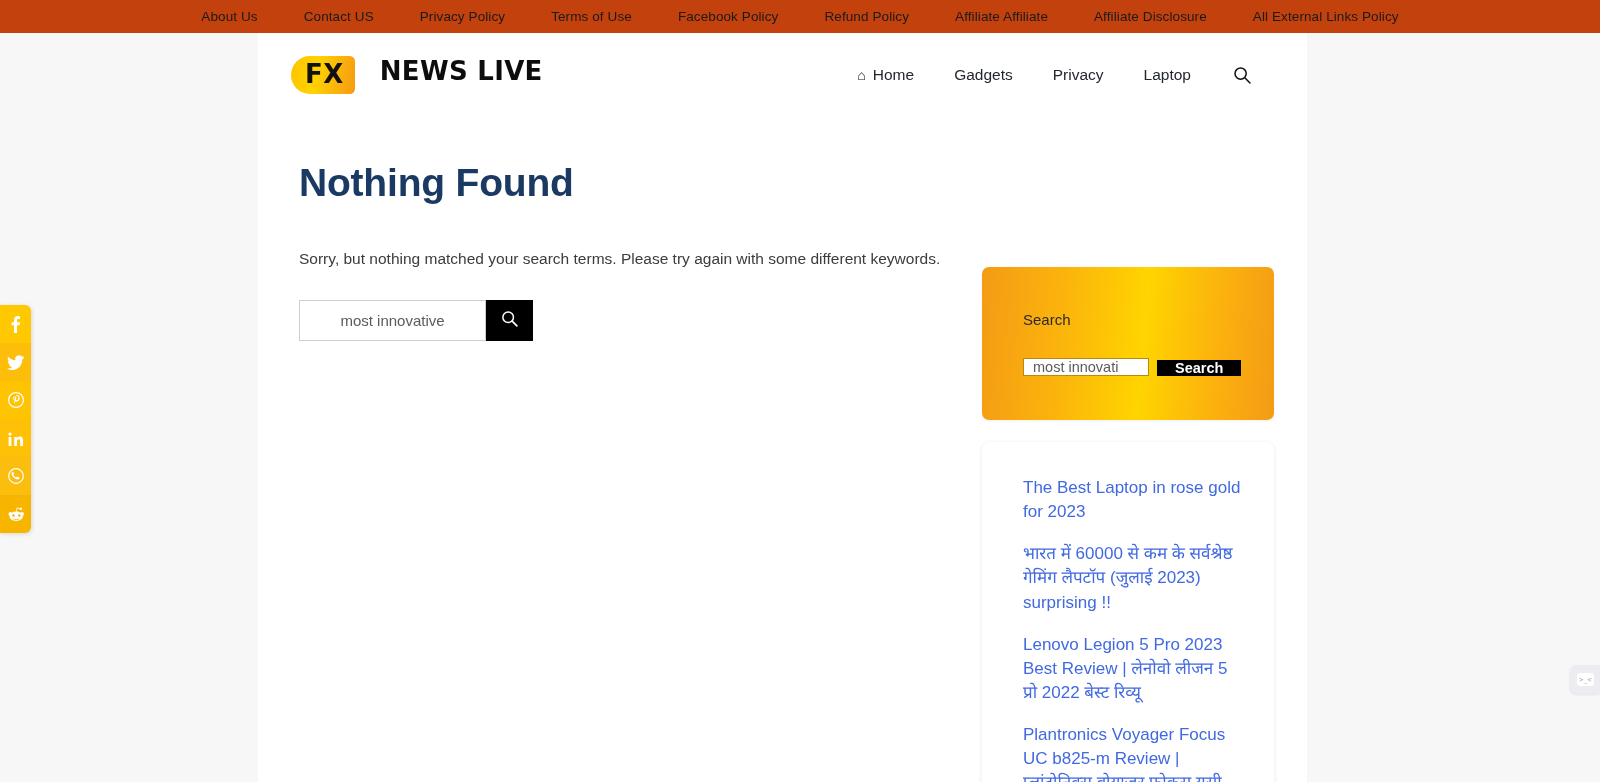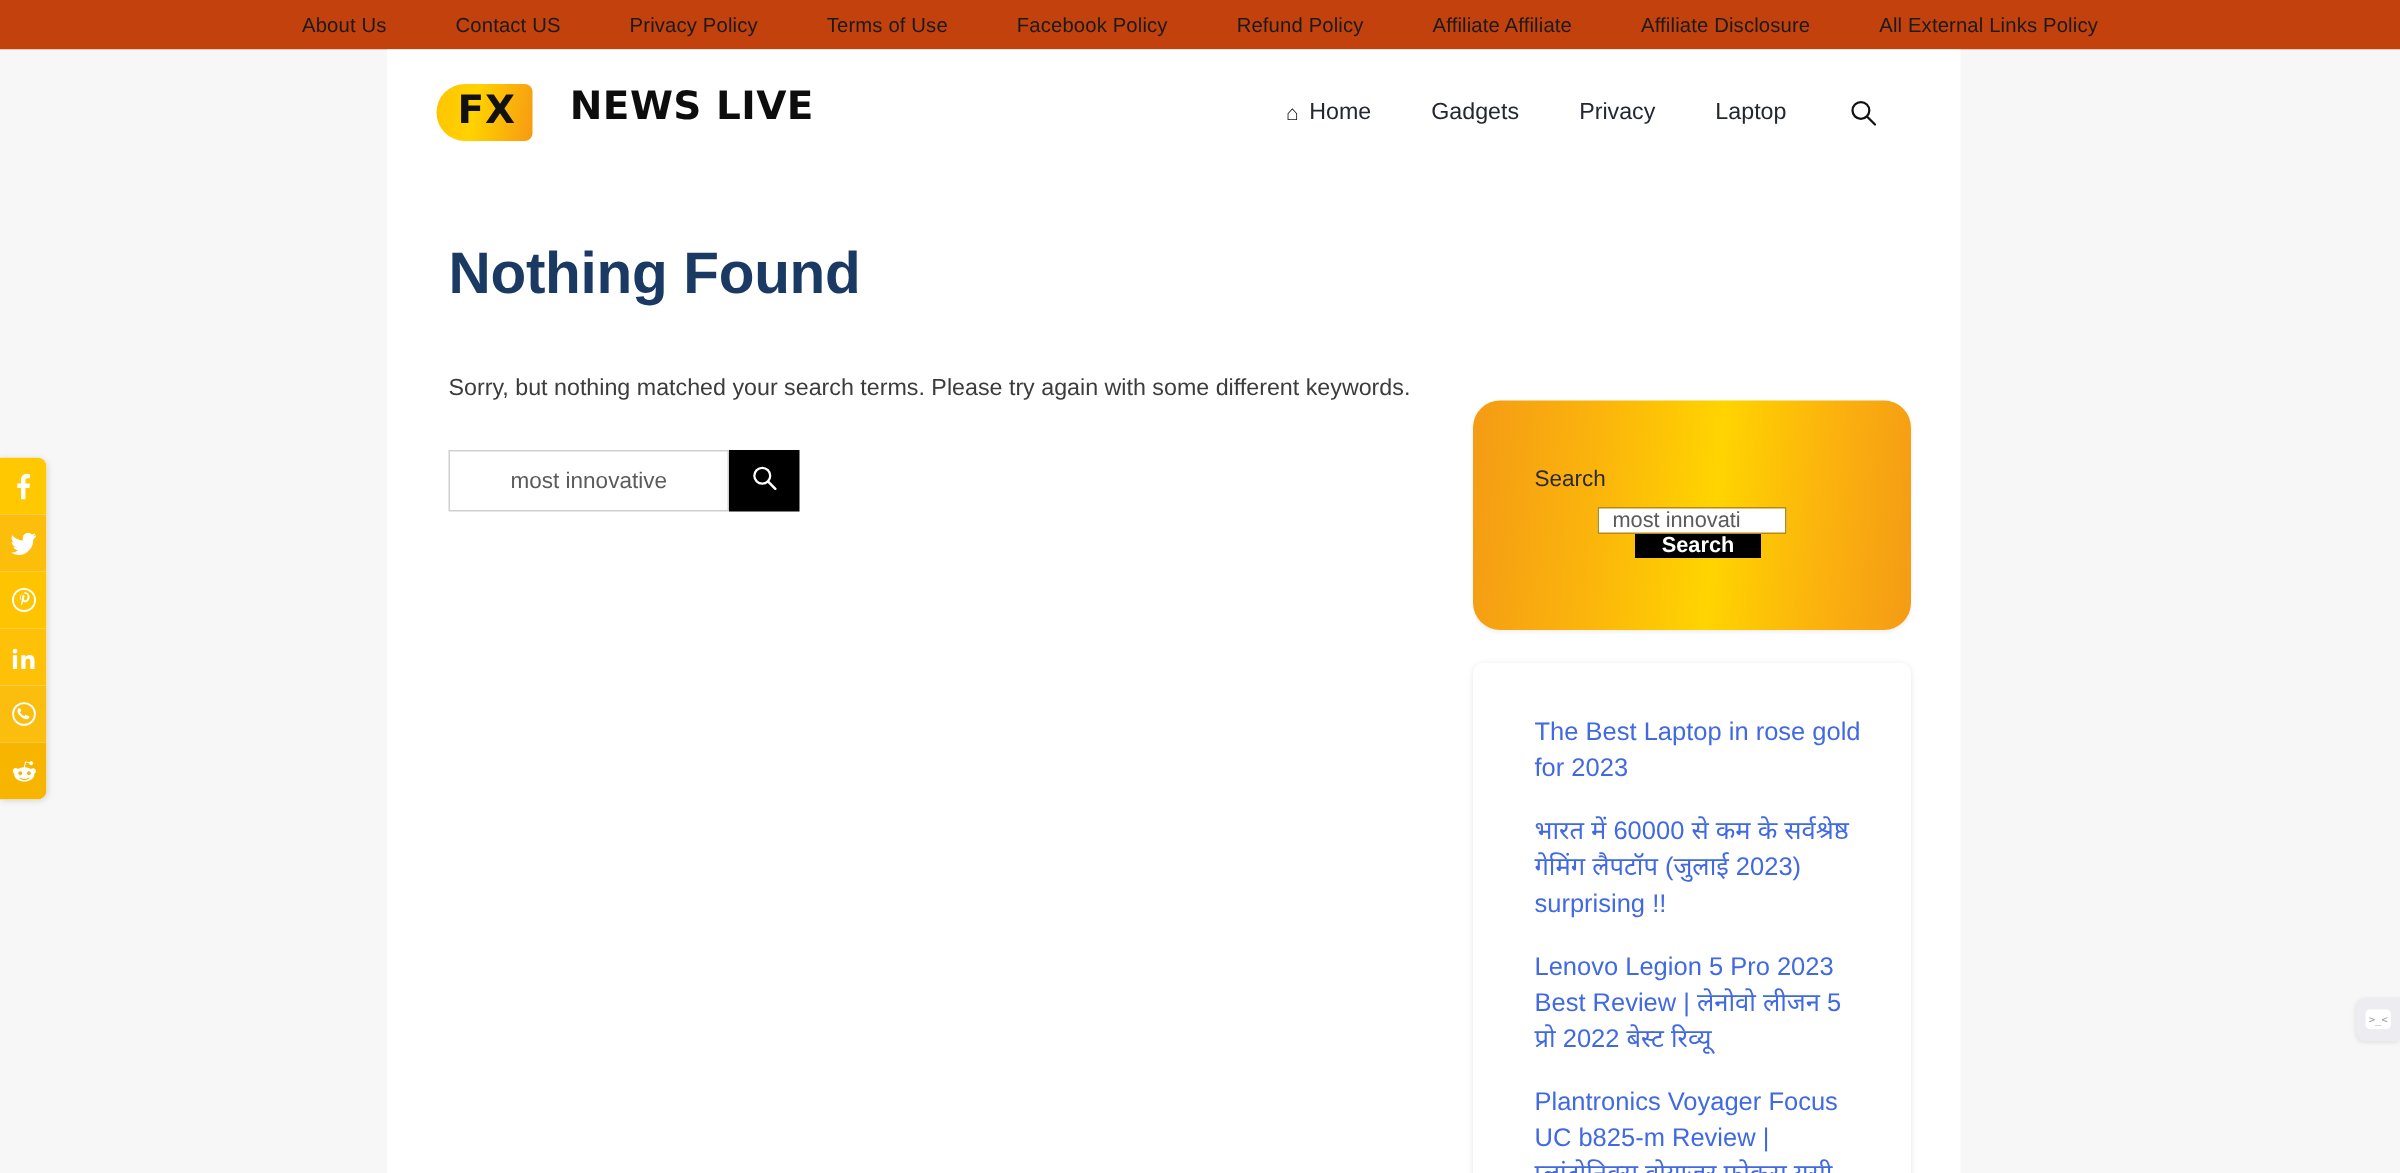--- a/index.html
+++ b/index.html
@@ -154,31 +154,31 @@
   }
 
   
   .sidebar {
     width: 292px;
     margin-left: 23px;
     padding-top: 152px;
   }
   .widget-search {
     background: linear-gradient(95deg,#F49B15 0%, #FBB40C 28%, #FFD400 55%, #FBB10E 80%, #F49B15 100%);
-    border-radius: 18px;
+    border-radius: 7px;
     padding: 44px 41px 44px 41px;
     box-shadow: 0 1px 3px rgba(0,0,0,.07);
   }
   .widget-search label {
     display: block;
     font-size: 15px;
     color: #2a2a2a;
     margin-bottom: 10px;
   }
-  .widget-search .row { display: flex; align-items: center; height: 38px; flex-direction: column; }
+  .widget-search .row { display: flex; align-items: flex-end; height: 38px; }
   .widget-search input[type=text] {
     width: 126px;
     border: 1px solid #b88a12;
     background: #fff;
     font-size: 14.5px;
     color: #5b5b5b;
     padding: 0 9px;
     outline: none;
     font-family: "Liberation Sans", sans-serif;
   }

